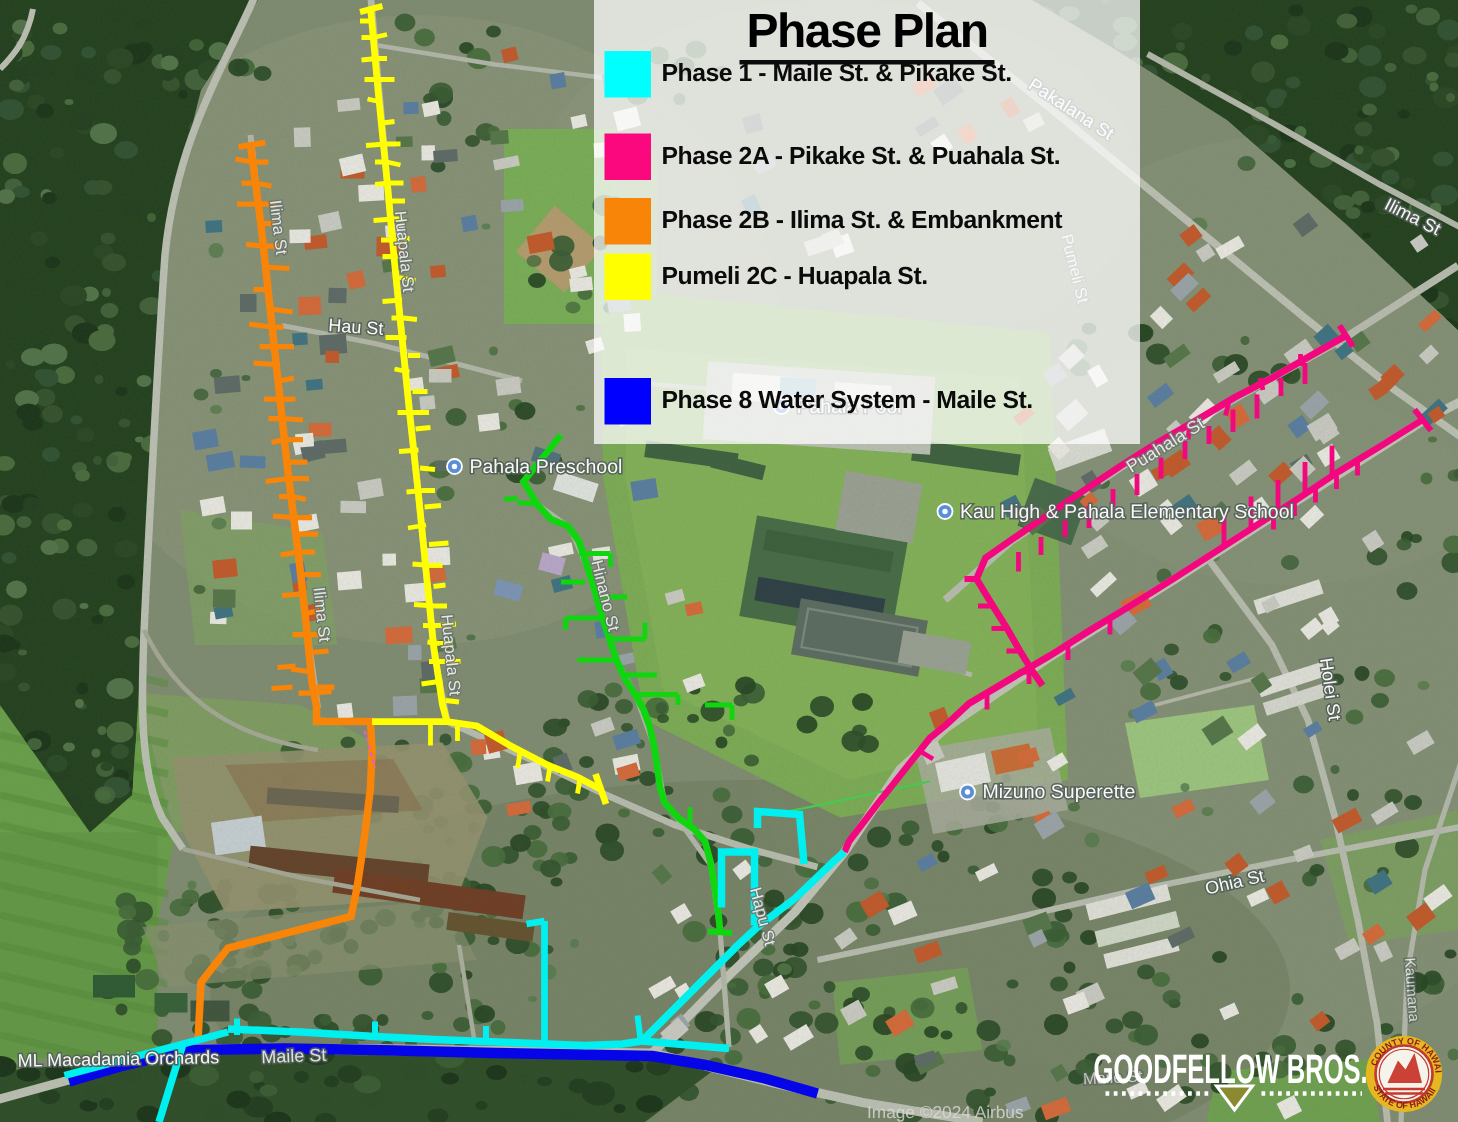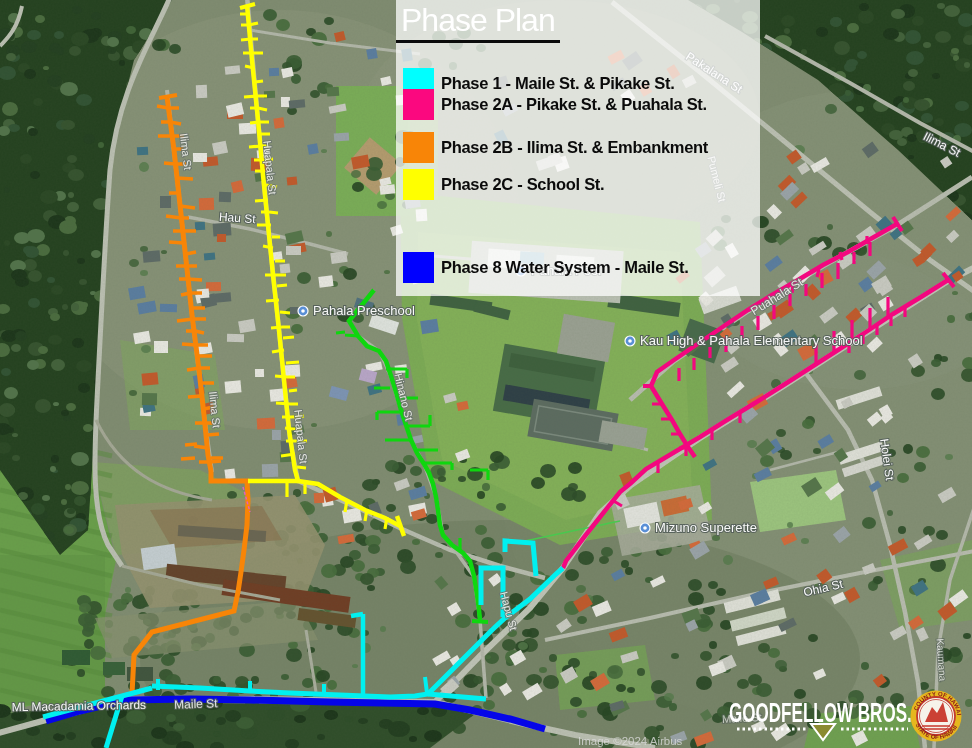--- a/index.html
+++ b/index.html
@@ -1,20 +1,20 @@
 <!DOCTYPE html>
 <html><head><meta charset="utf-8">
 <style>
 html,body{margin:0;padding:0;width:972px;height:748px;overflow:hidden;background:#7f8b70;
 font-family:"Liberation Sans",sans-serif;}
 #map{position:absolute;left:0;top:0;width:972px;height:748px;}
 #legend{position:absolute;left:396px;top:0;width:364px;height:296px;
 background:rgba(255,255,255,0.74);}
-#legend h1{margin:2px 0 0 0;font-size:32px;letter-spacing:-1px;
-font-weight:normal;color:#ffffff;}
+#legend h1{margin:2px 0 0 0;text-align:center;font-size:32px;letter-spacing:-1px;
+font-weight:bold;color:#000000;}
 #legend h1 span{border-bottom:3px solid #0b0b0b;padding:0 5px 2px 5px;}
 .lrow{position:absolute;left:7px;height:31px;white-space:nowrap;}
 .sq{display:inline-block;width:31px;height:31px;vertical-align:middle;}
 .lt{font-weight:bold;font-size:16.5px;color:#0b0b0b;margin-left:7px;vertical-align:middle;
 letter-spacing:-0.3px;}
 #gf{position:absolute;left:729px;top:700px;color:#fff;font-weight:bold;font-size:31px;
 line-height:29px;transform:scale(0.55,0.88);transform-origin:0 0;white-space:nowrap;letter-spacing:0px;}
 </style></head>
 <body>
 
@@ -1481,27 +1481,27 @@
       </g>
       <g>
         <text x="578" y="745" fill="#dcdcdc" font-family="Liberation Sans, sans-serif" font-size="11.5" opacity="0.8">Image ©2024 Airbus</text>
       </g>
     </svg></div>
 
 <div id="legend">
 
 <h1><span>Phase Plan</span></h1>
 
-<div class="lrow" style="top:68px"><span class="sq" style="background:#00ffff"></span><span class="lt">Phase 1 - Maile St. &amp; Pikake St.</span></div>
+<div class="lrow" style="top:34px"><span class="sq" style="background:#00ffff"></span><span class="lt">Phase 1 - Maile St. &amp; Pikake St.</span></div>
 
 <div class="lrow" style="top:89px"><span class="sq" style="background:#fb087f"></span><span class="lt">Phase 2A - Pikake St. &amp; Puahala St.</span></div>
 
 <div class="lrow" style="top:132px"><span class="sq" style="background:#f88507"></span><span class="lt">Phase 2B - Ilima St. &amp; Embankment</span></div>
 
-<div class="lrow" style="top:169px"><span class="sq" style="background:#ffff00"></span><span class="lt">Phase 2C - School St.</span></div>
+<div class="lrow" style="top:169px"><span class="sq" style="background:#ffff00"></span><span class="lt">Pumeli 2C - Huapala St.</span></div>
 
 
 <div class="lrow" style="top:252px"><span class="sq" style="background:#0000ff"></span><span class="lt">Phase 8 Water System - Maile St.</span></div>
 </div>
 
 <div id="gf">GOODFELLOW BROS.</div>
 
 <svg style="position:absolute;left:0;top:0" width="972" height="748">
 <g>
       <line x1="737" y1="729" x2="806" y2="729" stroke="#ffffff" stroke-width="3" stroke-dasharray="2.5,3"></line>

